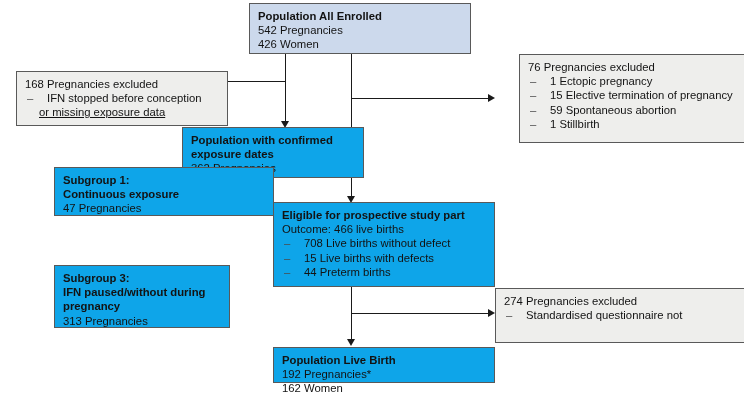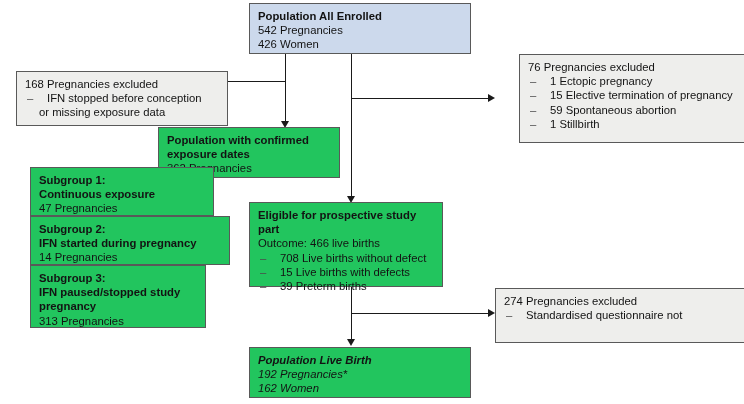--- a/index.html
+++ b/index.html
@@ -22,21 +22,21 @@
   .box {
     position: absolute;
     box-sizing: border-box;
     border: 1px solid #595959;
     font-size: 11.3px;
     line-height: 14.2px;
     color: #131313;
     padding: 5px 7px 5px 8px;
   }
   .box.blue   { background: #ccd9ec; }
-  .box.green  { background: #22c55e; }
+  .box.green  { background: #0ea5e9; margin-left: 24px; }
   .box.grey   { background: #eeeeec; }
   .box .hd {
     font-weight: bold;
     display: block;
   }
   .box .ln {
     display: block;
     white-space: nowrap;
   }
   
@@ -49,20 +49,21 @@
   .bl .dash {
     position: absolute;
     left: 2px;
     top: 0;
     color: #4a4a4a;
   }
   .cont {
     display: block;
     padding-left: 22px;
     white-space: nowrap;
+    text-decoration: underline;
   }
 
   
   .vline {
     position: absolute;
     width: 0;
     border-left: 1.6px solid #1a1a1a;
   }
   .hline {
     position: absolute;
@@ -143,59 +144,54 @@
       <span class="dash">–</span><span>1 Stillbirth</span>
     </span>
   </div>
 
   <div class="box green" style="left:158px; top:127px; width:182px; height:51px;">
     <span class="hd">Population with confirmed</span>
     <span class="hd">exposure dates</span>
     <span class="ln">362 Pregnancies</span>
   </div>
 
-  <div class="box green" style="left:30px; top:167px; width:184px; height:49px;">
+  <div class="box green" style="left:30px; top:167px; width:220px; height:49px;">
     <span class="hd">Subgroup 1:</span>
     <span class="hd">Continuous exposure</span>
     <span class="ln">47 Pregnancies</span>
   </div>
 
-  <div class="box green" style="left:30px; top:216px; width:200px; height:49px;">
-    <span class="hd">Subgroup 2:</span>
-    <span class="hd">IFN started during pregnancy</span>
-    <span class="ln">14 Pregnancies</span>
-  </div>
 
   <div class="box green" style="left:30px; top:265px; width:176px; height:63px;">
     <span class="hd">Subgroup 3:</span>
-    <span class="hd">IFN paused/stopped study</span>
+    <span class="hd">IFN paused/without during</span>
     <span class="hd">pregnancy</span>
     <span class="ln">313 Pregnancies</span>
   </div>
 
-  <div class="box green" style="left:249px; top:202px; width:194px; height:85px;">
+  <div class="box green" style="left:249px; top:202px; width:222px; height:85px;">
     <span class="hd">Eligible for prospective study part</span>
     <span class="ln">Outcome: 466 live births</span>
     <span class="bl">
       <span class="dash">–</span><span>708 Live births without defect</span>
     </span>
     <span class="bl">
       <span class="dash">–</span><span>15 Live births with defects</span>
     </span>
     <span class="bl">
-      <span class="dash">–</span><span>39 Preterm births</span>
+      <span class="dash">–</span><span>44 Preterm births</span>
     </span>
   </div>
 
   <div class="box grey" style="left:495px; top:288px; width:291px; height:55px;">
     <span class="ln">274 Pregnancies excluded</span>
     <span class="bl">
       <span class="dash">–</span><span>Standardised questionnaire not</span>
     </span>
   </div>
 
-  <div class="box green" style="left:249px; top:347px; width:222px; height:51px;font-style:italic;">
+  <div class="box green" style="left:249px; top:347px; width:222px; height:36px;">
     <span class="hd">Population Live Birth</span>
     <span class="ln">192 Pregnancies*</span>
     <span class="ln">162 Women</span>
   </div>
 
 </div>
 
 </body></html>

